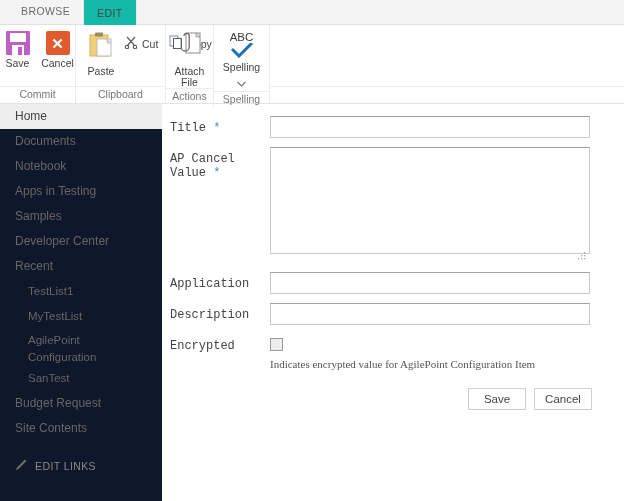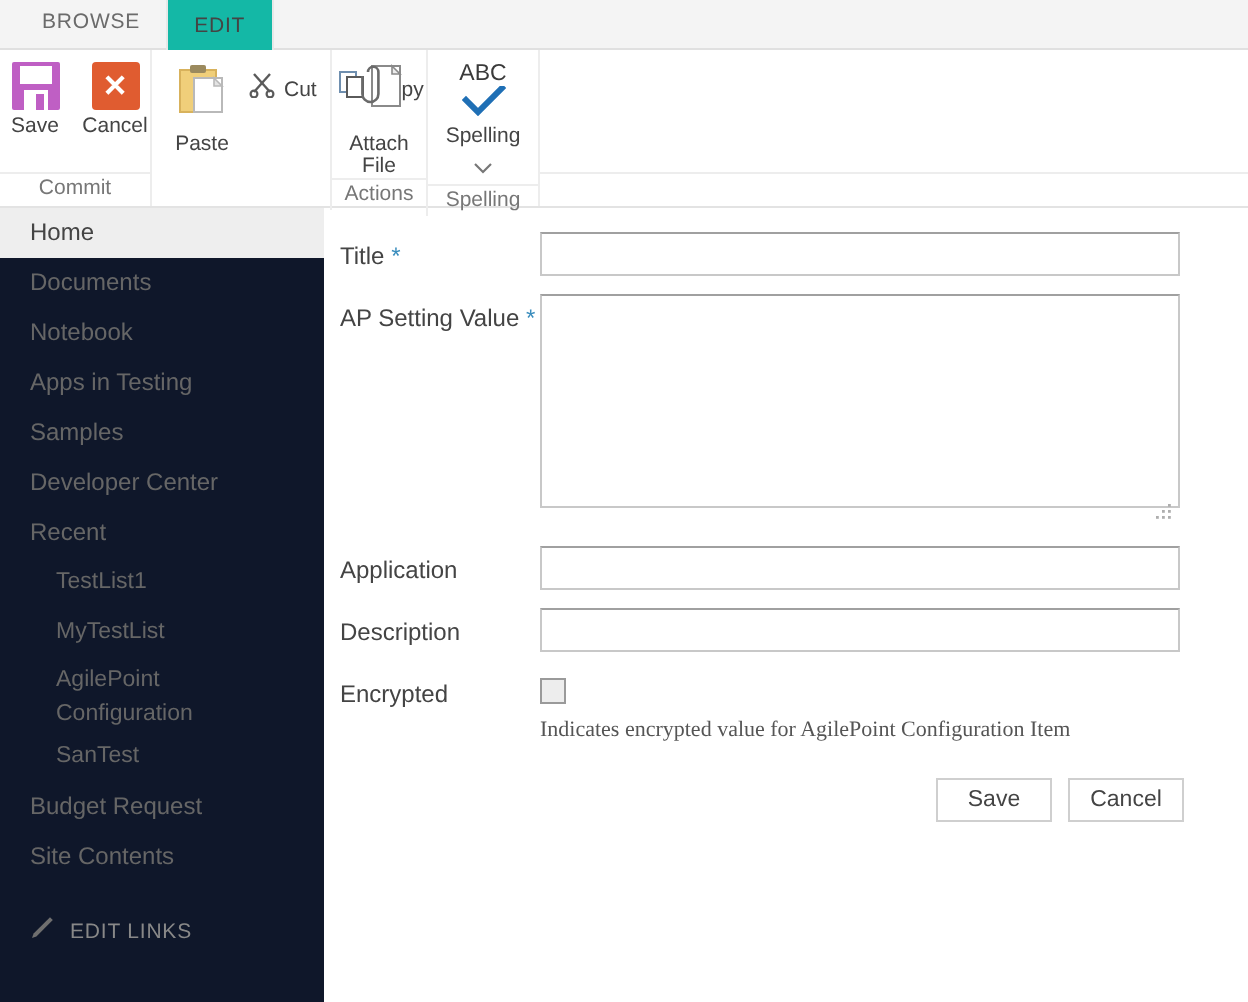--- a/index.html
+++ b/index.html
@@ -101,21 +101,21 @@
     display:flex; align-items:center; gap:7px;
     padding-left:15px; margin-top:16px; cursor:pointer;
   }
   .editlinks .txt { font-size:10.5px; color:#888; letter-spacing:0.4px; }
 
   
   .form { position:absolute; left:170px; top:116px; width:440px; }
   .frow { display:flex; align-items:flex-start; margin-bottom:9px; }
   .flabel {
     width:100px; flex:0 0 100px;
-    font-size:12px; color:#444; padding-top:5px; line-height:14px;
+    font-size:12px; color:#444; padding-top:5px; line-height:14px;font-family:Liberation Mono, monospace;
   }
   .req { color:#3a8dbd; font-size:12px; }
   .fctl { flex:1; }
   .inp {
     width:320px; height:22px;
     border:1px solid #c8c8c8; border-top-color:#a0a0a0;
     background:#fff; outline:none;
     font-size:12px; color:#333; padding:2px 4px;
     font-family:"Liberation Sans", sans-serif;
   }
@@ -205,20 +205,21 @@
             <span class="ic">
               <svg width="14" height="14" viewBox="0 0 14 14">
                 <rect x="1" y="1" width="8" height="10" fill="#fff" stroke="#6f8faf" stroke-width="1"></rect>
                 <rect x="4.5" y="3.5" width="8" height="10" fill="#fff" stroke="#5a5a5a" stroke-width="1"></rect>
               </svg>
             </span>
             <span class="lbl">Copy</span>
           </div>
         </div>
       </div>
+      <div class="rgroup-label">Clipboard</div>
     </div>
 
     <div class="rgroup" style="width:48px;">
       <div class="rgroup-body" style="justify-content:center;">
         <div class="bigbtn">
           <span class="ic">
             <svg width="26" height="28" viewBox="0 0 26 28">
               <rect x="9" y="2" width="14" height="20" fill="#fff" stroke="#8a8a8a" stroke-width="1"></rect>
               <path d="M19 2 L23 6 L19 6 Z" fill="#ececec" stroke="#8a8a8a" stroke-width="0.8"></path>
               <path d="M7 5 a2.6 2.6 0 0 1 5.2 0 v11 a4 4 0 0 1 -8 0 v-9" fill="none" stroke="#6a6a6a" stroke-width="1.3"></path>
@@ -289,21 +290,21 @@
         <span>Title</span>
         <span class="req">*</span>
       </div>
       <div class="fctl">
         <input class="inp" type="text" value="" style="">
       </div>
     </div>
 
     <div class="frow" style="margin-bottom:14px;">
       <div class="flabel">
-        <span>AP Setting Value</span>
+        <span>AP Cancel Value</span>
         <span class="req">*</span>
       </div>
       <div class="fctl">
         <div class="ta-wrap">
           <textarea class="txtarea" style=""></textarea>
           <span class="resize-grip">
             <svg width="8" height="8" viewBox="0 0 8 8">
               <rect x="6" y="0" width="1.4" height="1.4" fill="#aeaeae"></rect>
               <rect x="6" y="3" width="1.4" height="1.4" fill="#aeaeae"></rect>
               <rect x="3" y="3" width="1.4" height="1.4" fill="#aeaeae"></rect>

